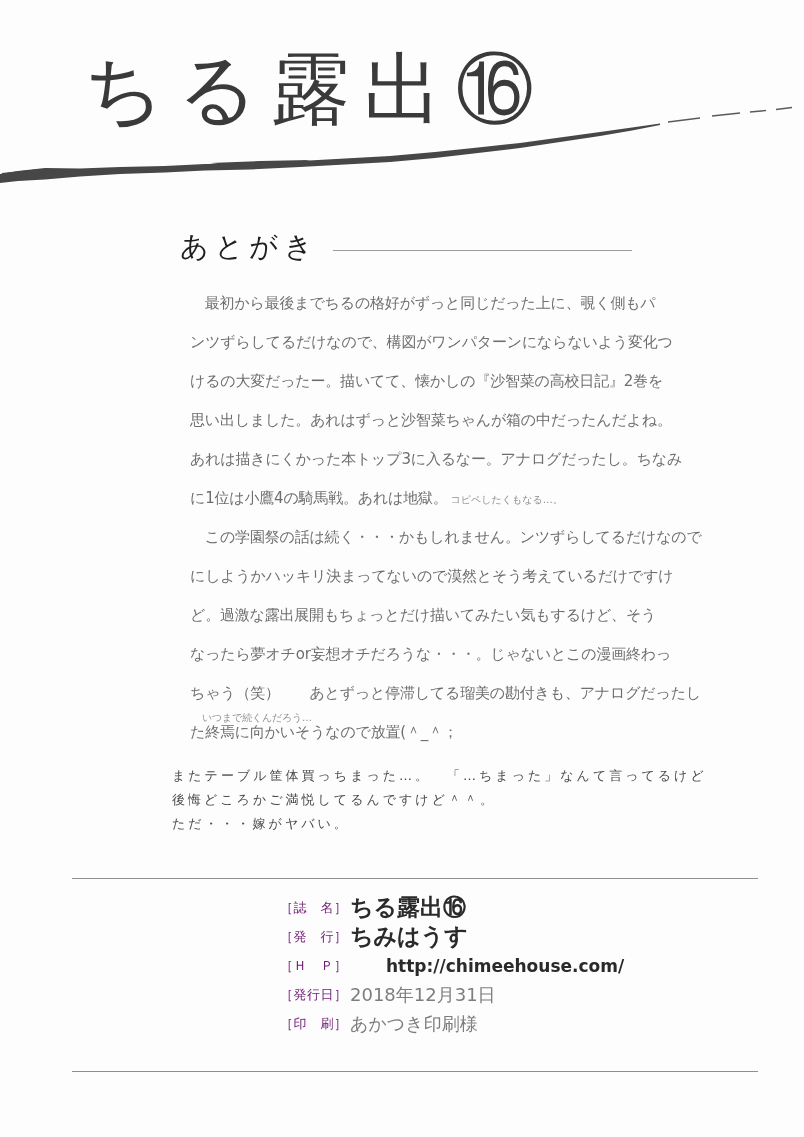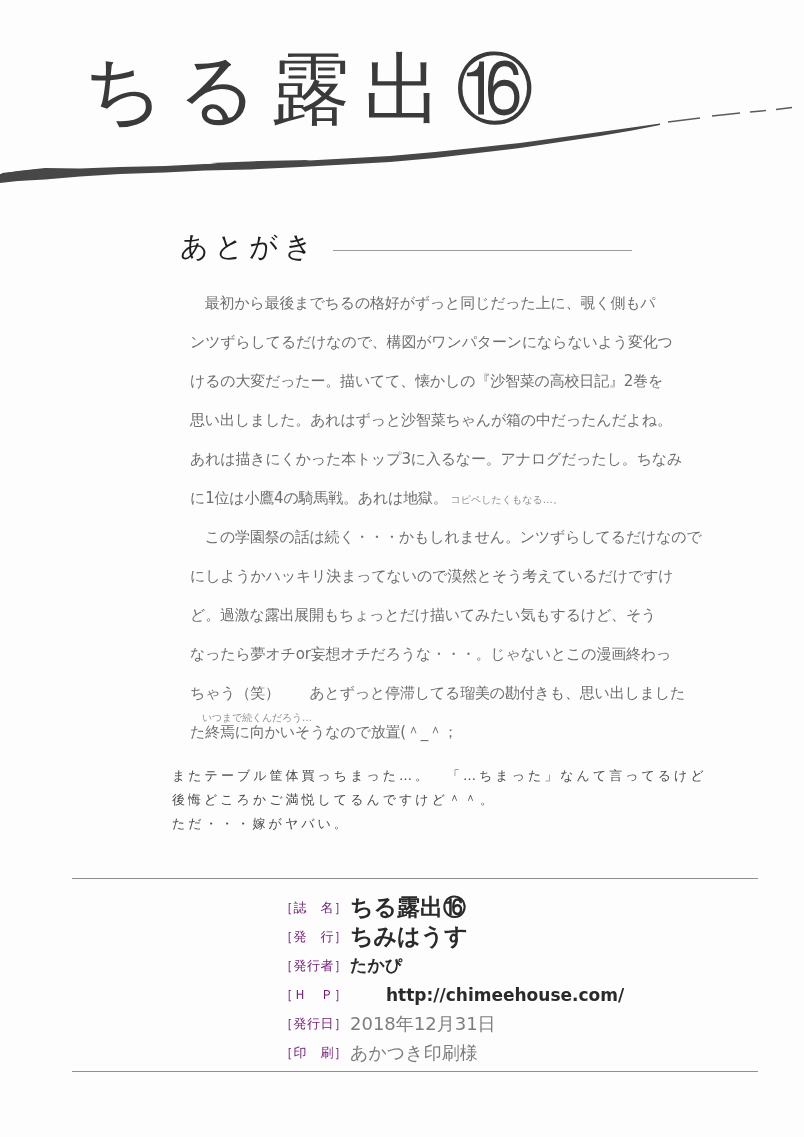--- a/index.html
+++ b/index.html
@@ -96,45 +96,41 @@
     <div class="bline"><span>　最初から最後までちるの格好がずっと同じだった上に、覗く側もパ</span></div>
     <div class="bline"><span>ンツずらしてるだけなので、構図がワンパターンにならないよう変化つ</span></div>
     <div class="bline"><span>けるの大変だったー。描いてて、懐かしの『沙智菜の高校日記』2巻を</span></div>
     <div class="bline"><span>思い出しました。あれはずっと沙智菜ちゃんが箱の中だったんだよね。</span></div>
     <div class="bline"><span>あれは描きにくかった本トップ3に入るなー。アナログだったし。ちなみ</span></div>
     <div class="bline"><span>に1位は小鷹4の騎馬戦。あれは地獄。</span><span class="small-inline">コピペしたくもなる…。</span></div>
     <div class="bline"><span>　この学園祭の話は続く・・・かもしれません。ンツずらしてるだけなので</span></div>
     <div class="bline"><span>にしようかハッキリ決まってないので漠然とそう考えているだけですけ</span></div>
     <div class="bline"><span>ど。過激な露出展開もちょっとだけ描いてみたい気もするけど、そう</span></div>
     <div class="bline"><span>なったら夢オチor妄想オチだろうな・・・。じゃないとこの漫画終わっ</span></div>
-    <div class="bline"><span>ちゃう（笑）　　あとずっと停滞してる瑠美の勘付きも、思い出しました</span></div>
+    <div class="bline"><span>ちゃう（笑）　　あとずっと停滞してる瑠美の勘付きも、アナログだったし</span></div>
     <div class="bline"><span>た終焉に向かいそうなので放置(＾_＾；</span></div>
     <div class="floating-note">いつまで続くんだろう…</div>
   </div>
 
   <div class="handwritten">
     <div>またテーブル筐体買っちまった…。　「…ちまった」なんて言ってるけど</div>
     <div>後悔どころかご満悦してるんですけど＾＾。</div>
     <div>ただ・・・嫁がヤバい。</div>
   </div>
 
   <div class="colophon">
     <div class="crow">
       <span class="clabel">［誌　名］</span>
       <span class="cval v-lg">ちる露出⑯</span>
     </div>
     <div class="crow">
       <span class="clabel">［発　行］</span>
       <span class="cval v-lg">ちみはうす</span>
     </div>
     <div class="crow">
-      <span class="clabel">［発行者］</span>
-      <span class="cval v-md">たかぴ</span>
-    </div>
-    <div class="crow">
       <span class="clabel">［Ｈ　Ｐ］</span>
       <span class="cval v-url">http://chimeehouse.com/</span>
     </div>
     <div class="crow">
       <span class="clabel">［発行日］</span>
       <span class="cval v-sm">2018年12月31日</span>
     </div>
     <div class="crow">
       <span class="clabel">［印　刷］</span>
       <span class="cval v-sm">あかつき印刷様</span>

